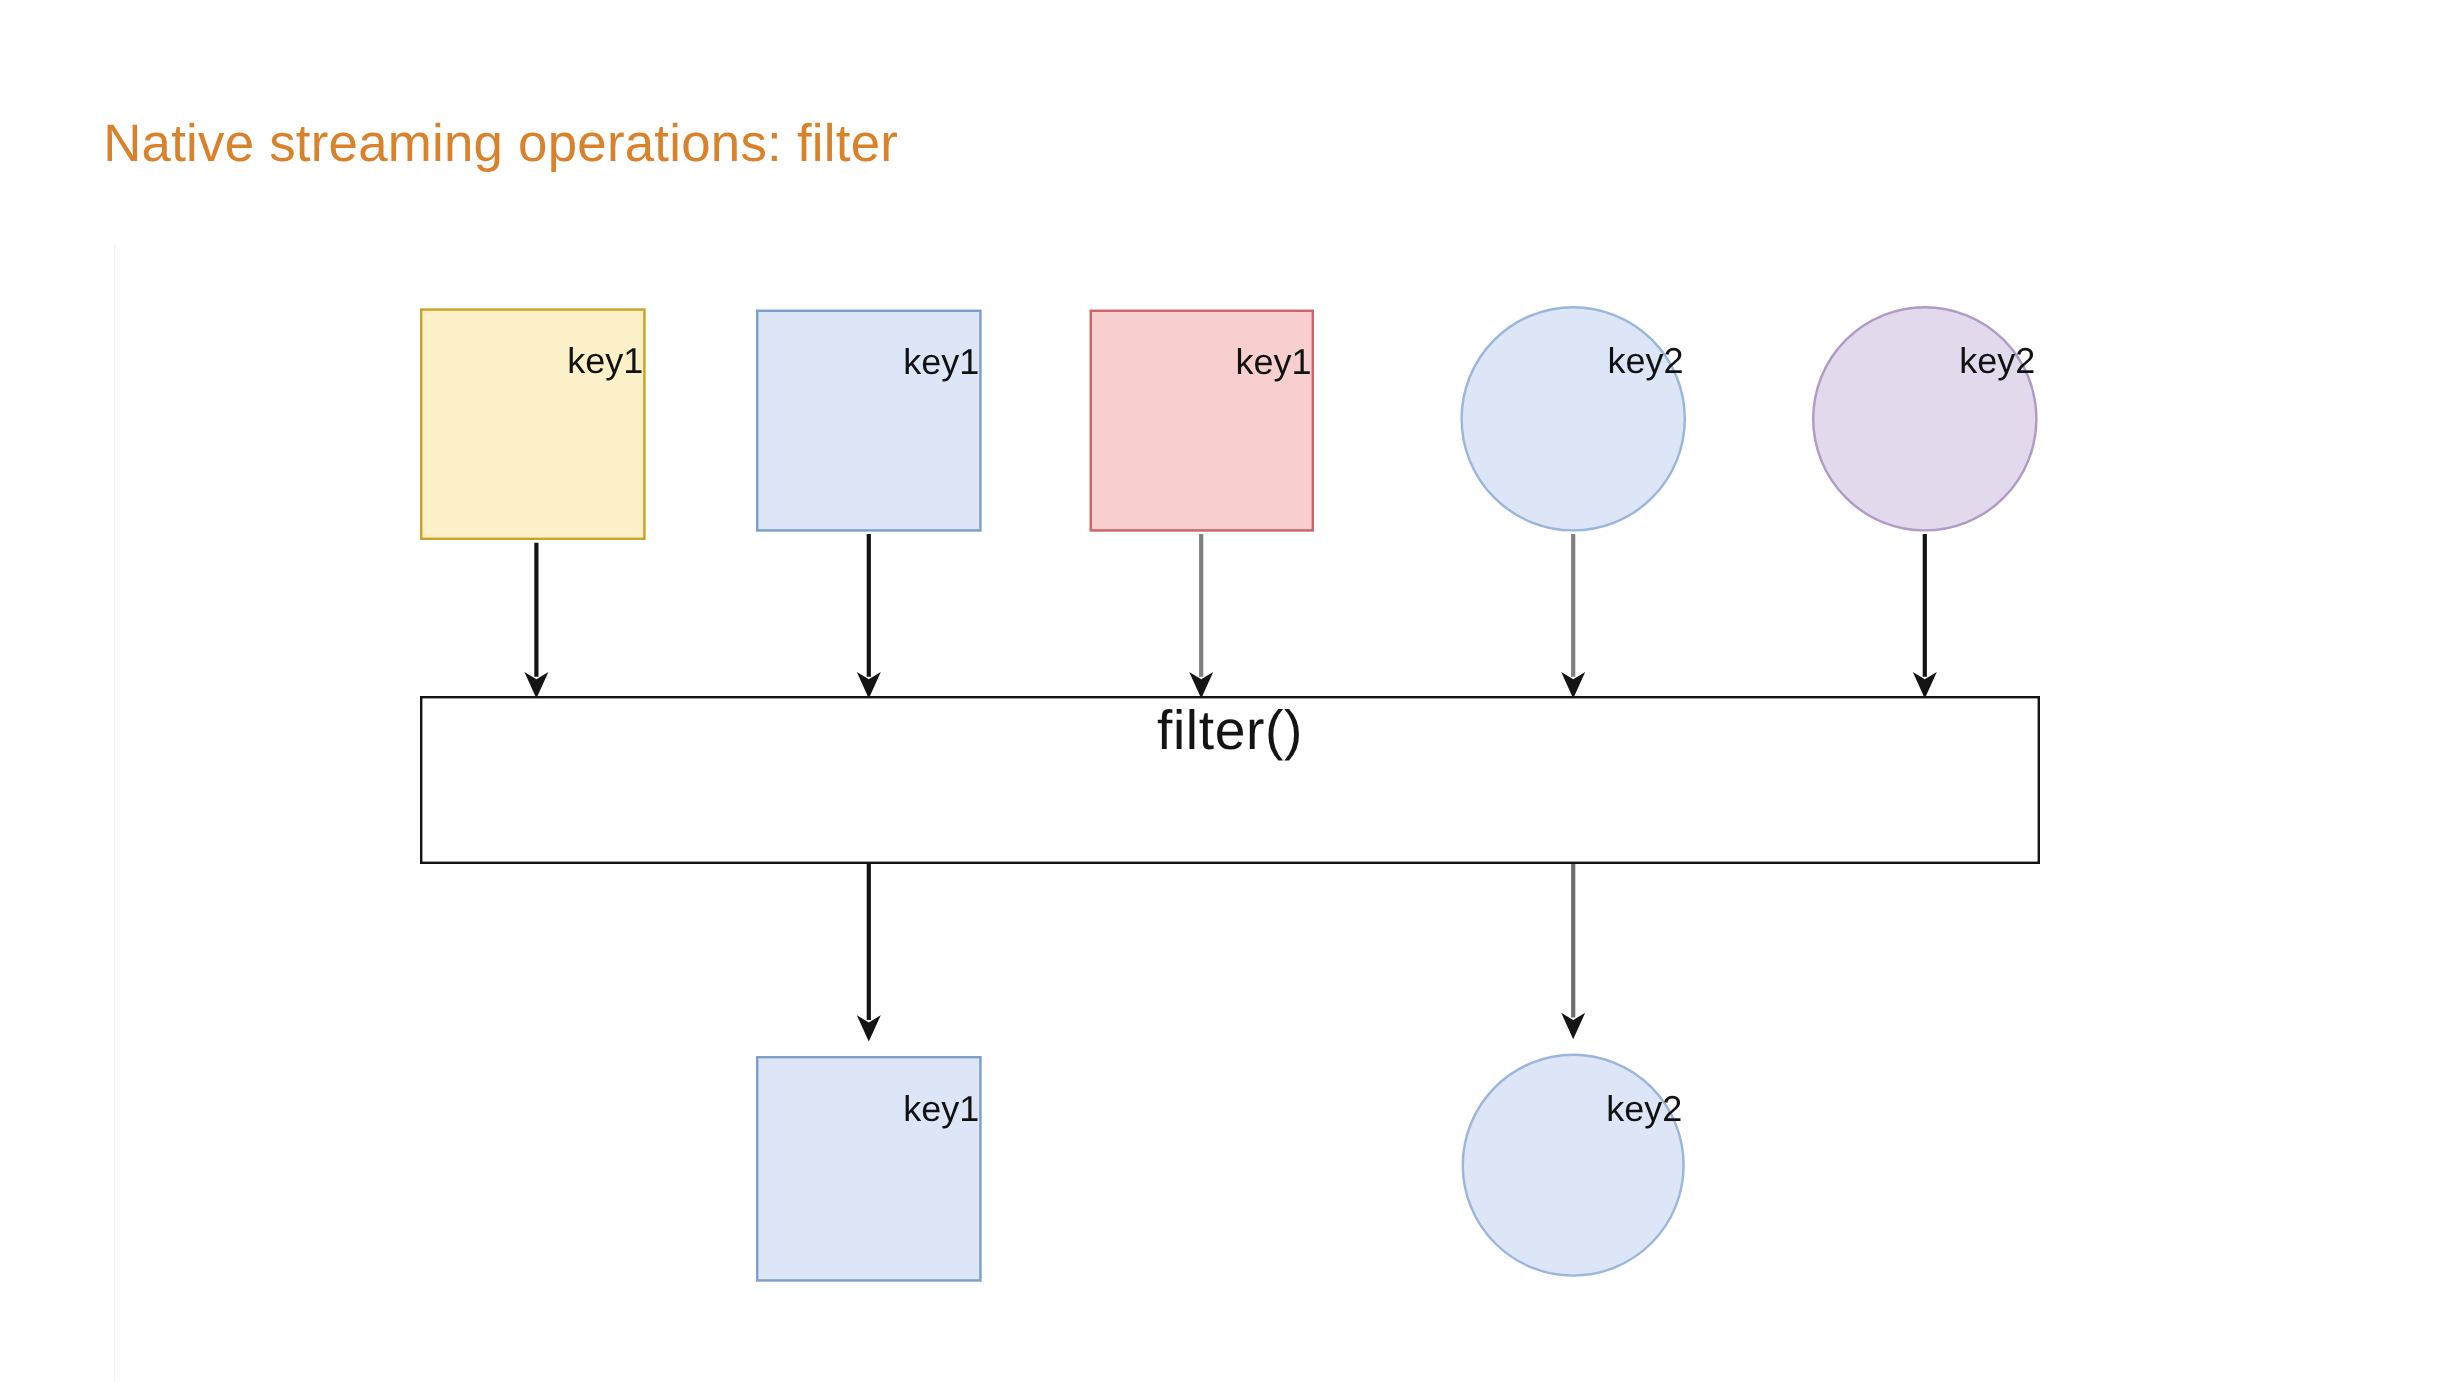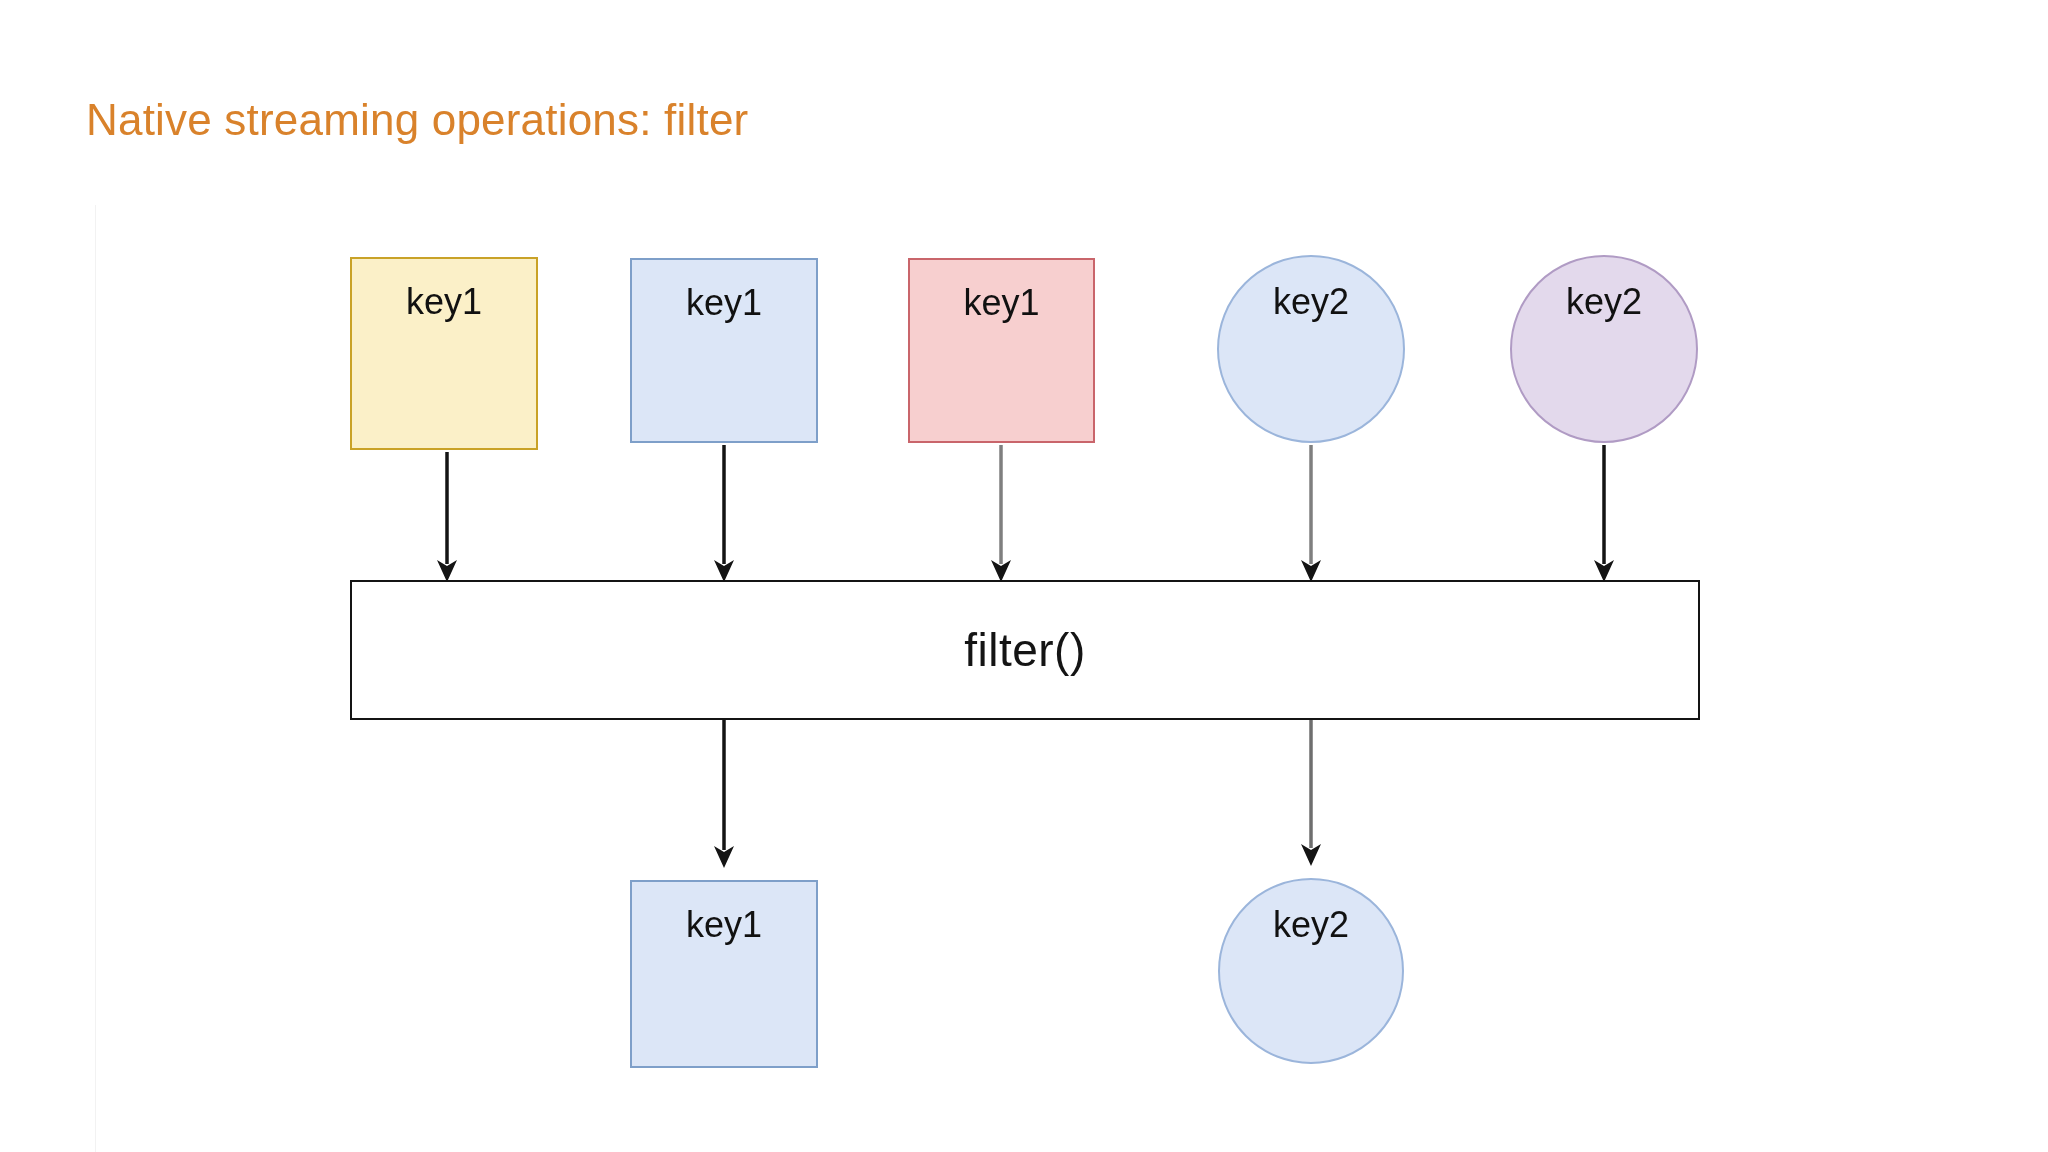--- a/index.html
+++ b/index.html
@@ -40,22 +40,22 @@
   .node {
     position: absolute;
     box-sizing: border-box;
     display: block;
   }
   .node .node-label {
     position: absolute;
     left: 0;
     right: 0;
     top: 26px;
-    text-align: center;
-    font-size: 36px;
+    text-align: right;
+    font-size: 30px;
     line-height: 34px;
     color: #111111;
     font-family: "Liberation Sans", sans-serif;
   }
   .node.shape-square {
     border-width: 2px;
     border-style: solid;
     border-radius: 0;
   }
   .node.shape-circle {
@@ -66,21 +66,20 @@
   }
   .node.shape-circle .node-label {
     top: 28px;
   }
   #filter-box {
     position: absolute;
     box-sizing: border-box;
     background: #FFFFFF;
     border: 2px solid #0f766e;
     display: flex;
-    align-items: center;
     justify-content: center;
   }
   #filter-box-label {
     font-size: 46px;
     line-height: 52px;
     color: #141414;
     font-family: "Liberation Sans", sans-serif;
     letter-spacing: 0.5px;
   }
   .arrow {

